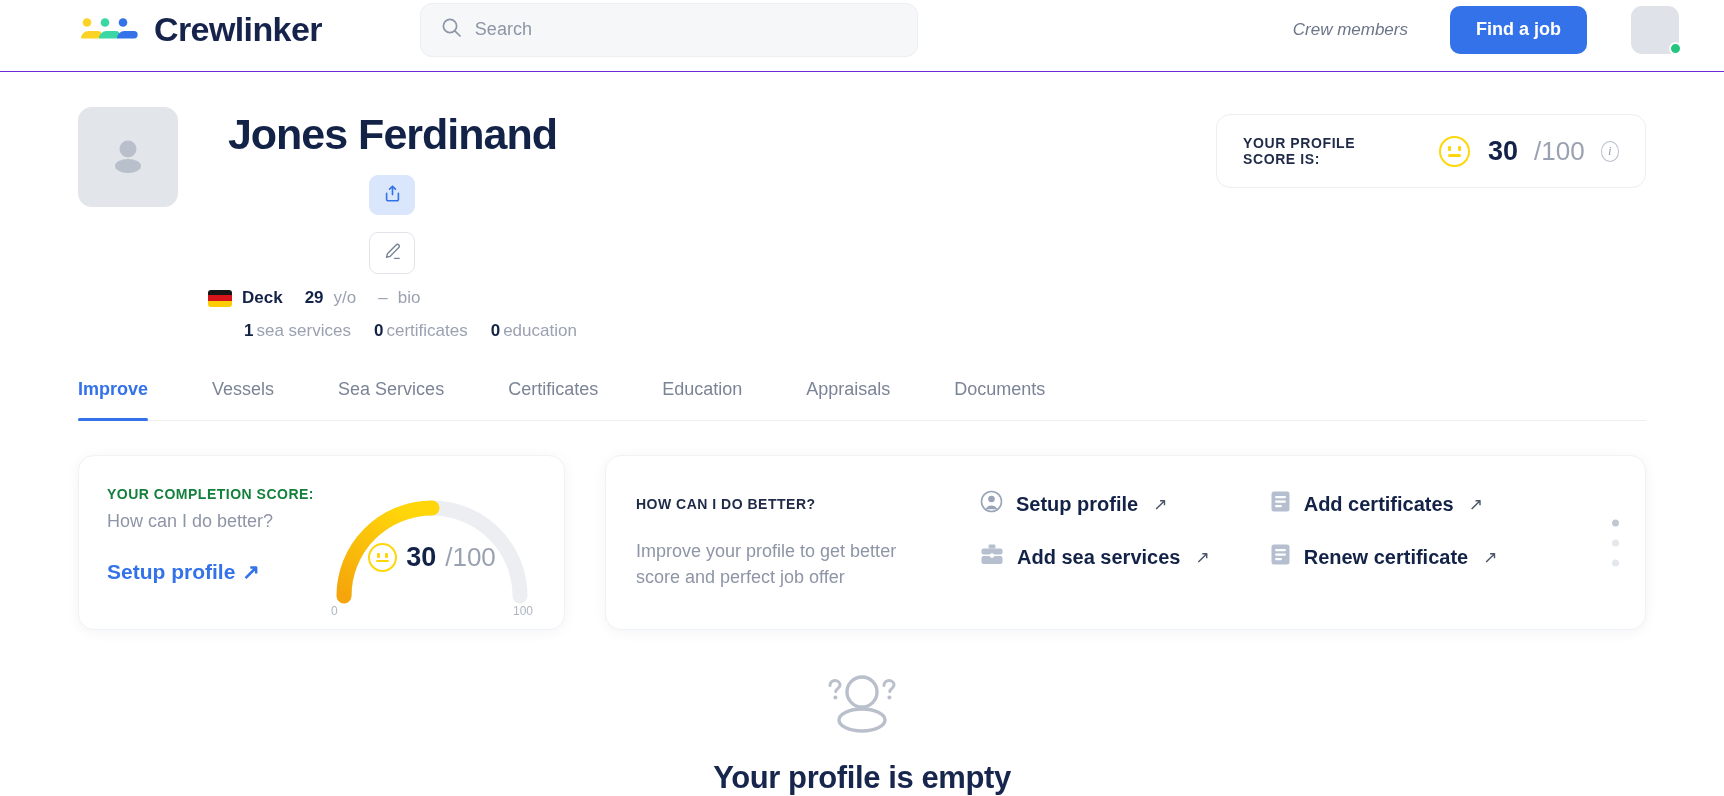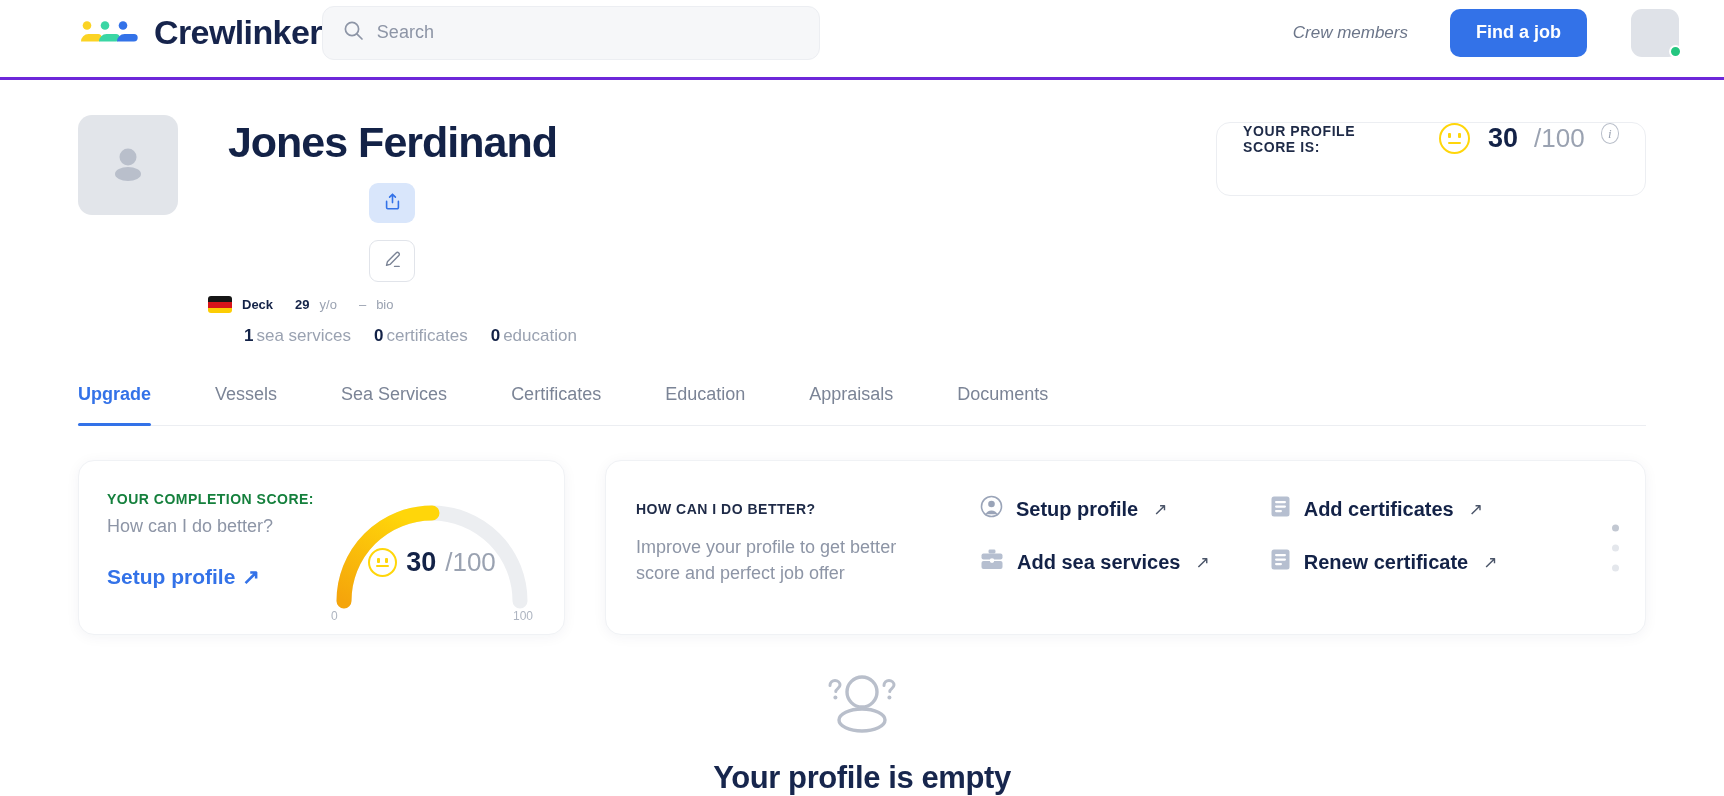--- a/index.html
+++ b/index.html
@@ -7,34 +7,34 @@
     width: 1724px; height: 796px;
     background: #ffffff;
     font-family: "Liberation Sans", sans-serif;
     overflow: hidden;
     color: #1b2a4e;
   }
   .page { width: 1724px; height: 796px; position: relative; background:#fff; }
 
   
   .header {
-    height: 80px;
-    border-bottom: 3px solid #6d28d9;
+    height: 72px;
+    border-bottom: 1px solid #6d28d9;
     display: flex; align-items: center;
     padding: 0 45px 12px 78px;
     background: #fff;
     position: relative;
   }
   .brand { display: flex; align-items: center; gap: 14px; flex: 0 0 auto; }
   .brand-logo { width: 62px; height: 34px; display:block; }
   .brand-name {
     font-size: 34px; font-weight: 700; letter-spacing: -0.6px;
     color: #16244c;
   }
-  .search-wrap { flex: 0 0 auto; }
+  .search-wrap { flex: 0 0 auto; margin-left: 98px; }
   .search-box {
     width: 498px; height: 54px;
     background: #f6f7f9;
     border: 1px solid #eceef2;
     border-radius: 12px;
     display: flex; align-items: center;
     padding: 0 20px; gap: 13px;
   }
   .search-box svg { flex: 0 0 auto; }
   .search-input {
@@ -85,21 +85,21 @@
   .icon-btn {
     width: 46px; height: 40px; border-radius: 9px;
     display: flex; align-items: center; justify-content: center;
     cursor: pointer; border: none; background: #d9e6fb;
   }
   .icon-btn.outline {
     background: #fff; border: 1px solid #e1e4ea; width: 46px; height: 42px;
   }
   .meta-row {
     display: flex; align-items: center; gap: 10px;
-    margin-top: 14px; font-size: 13px;
+    margin-top: 14px; font-size: 17px;
   }
   .flag {
     width: 24px; height: 17px; border-radius: 3px; overflow: hidden;
     display: block; flex: 0 0 auto;
   }
   .flag-b { height: 33.34%; background: #161616; }
   .flag-r { height: 33.33%; background: #d7141a; }
   .flag-y { height: 33.33%; background: #fccd04; }
   .meta-strong { font-weight: 700; color: #132247; }
   .meta-dim { color: #9aa2b1; }
@@ -109,21 +109,21 @@
     font-size: 17px; color: #9aa2b1; margin-left: 36px;
   }
   .counts-row b { color: #132247; font-weight: 700; margin-right: 3px; }
 
   
   .score-pill {
     position: absolute; right: 78px; top: 42px;
     width: 430px; height: 74px;
     border: 1px solid #eceef2; border-radius: 14px;
     background: #fff;
-    display: flex; align-items: flex-start; padding: 0 26px; gap: 16px;
+    display: flex; align-items: center; padding: 0 26px; gap: 16px;
   }
   .score-label {
     font-size: 14px; font-weight: 700; letter-spacing: 0.6px;
     color: #1e2a47;
   }
   .face {
     width: 31px; height: 31px; border-radius: 50%;
     border: 2.5px solid #ffd60a;
     display: flex; align-items: center; justify-content: center;
     position: relative; flex: 0 0 auto; margin-left: 14px;
@@ -189,21 +189,21 @@
   .g-den { font-size: 26px; color: #9aa2b1; }
   .g-min, .g-max { position: absolute; bottom: 0px; font-size: 12px; color: #aeb5c1; }
   .g-min { left: 3px; } .g-max { right: 3px; }
 
   .card-better {
     flex: 1; height: 175px; padding: 40px 36px 0 30px;
     display: flex; align-items: flex-start; position: relative;
   }
   .better-text { width: 300px; flex: 0 0 auto; }
   .better-title { font-size: 14px; font-weight: 700; letter-spacing: 0.5px; color: #1e2a47; }
-  .better-sub { font-size: 18px; color: #8d95a6; line-height: 1.45; margin-top: 17px; }
+  .better-sub { font-size: 18px; color: #8d95a6; line-height: 1.45; margin-top: 26px; }
   .actions-grid {
     display: grid; grid-template-columns: auto auto;
     column-gap: 60px; row-gap: 25px; margin-left: 44px; margin-top: -6px;
   }
   .action {
     display: flex; align-items: center; gap: 13px;
     font-size: 20px; font-weight: 700; color: #132247;
     text-decoration: none; cursor: pointer; white-space: nowrap;
   }
   .action .arr { font-weight: 400; font-size: 17px; color: #4b5569; margin-left: 2px; }
@@ -321,21 +321,21 @@
           <span class="eye r"></span>
           <span class="mouth"></span>
       </span>
       <span class="score-num">30</span>
       <span class="score-den">/100</span>
       <span class="info-i">i</span>
     </div>
   </div>
 
   <div class="tabs">
-    <button class="tab active">Upgrade</button>
+    <button class="tab active">Improve</button>
     <button class="tab">Vessels</button>
     <button class="tab">Sea Services</button>
     <button class="tab">Certificates</button>
     <button class="tab">Education</button>
     <button class="tab">Appraisals</button>
     <button class="tab">Documents</button>
   </div>
 
   <div class="cards">
 

